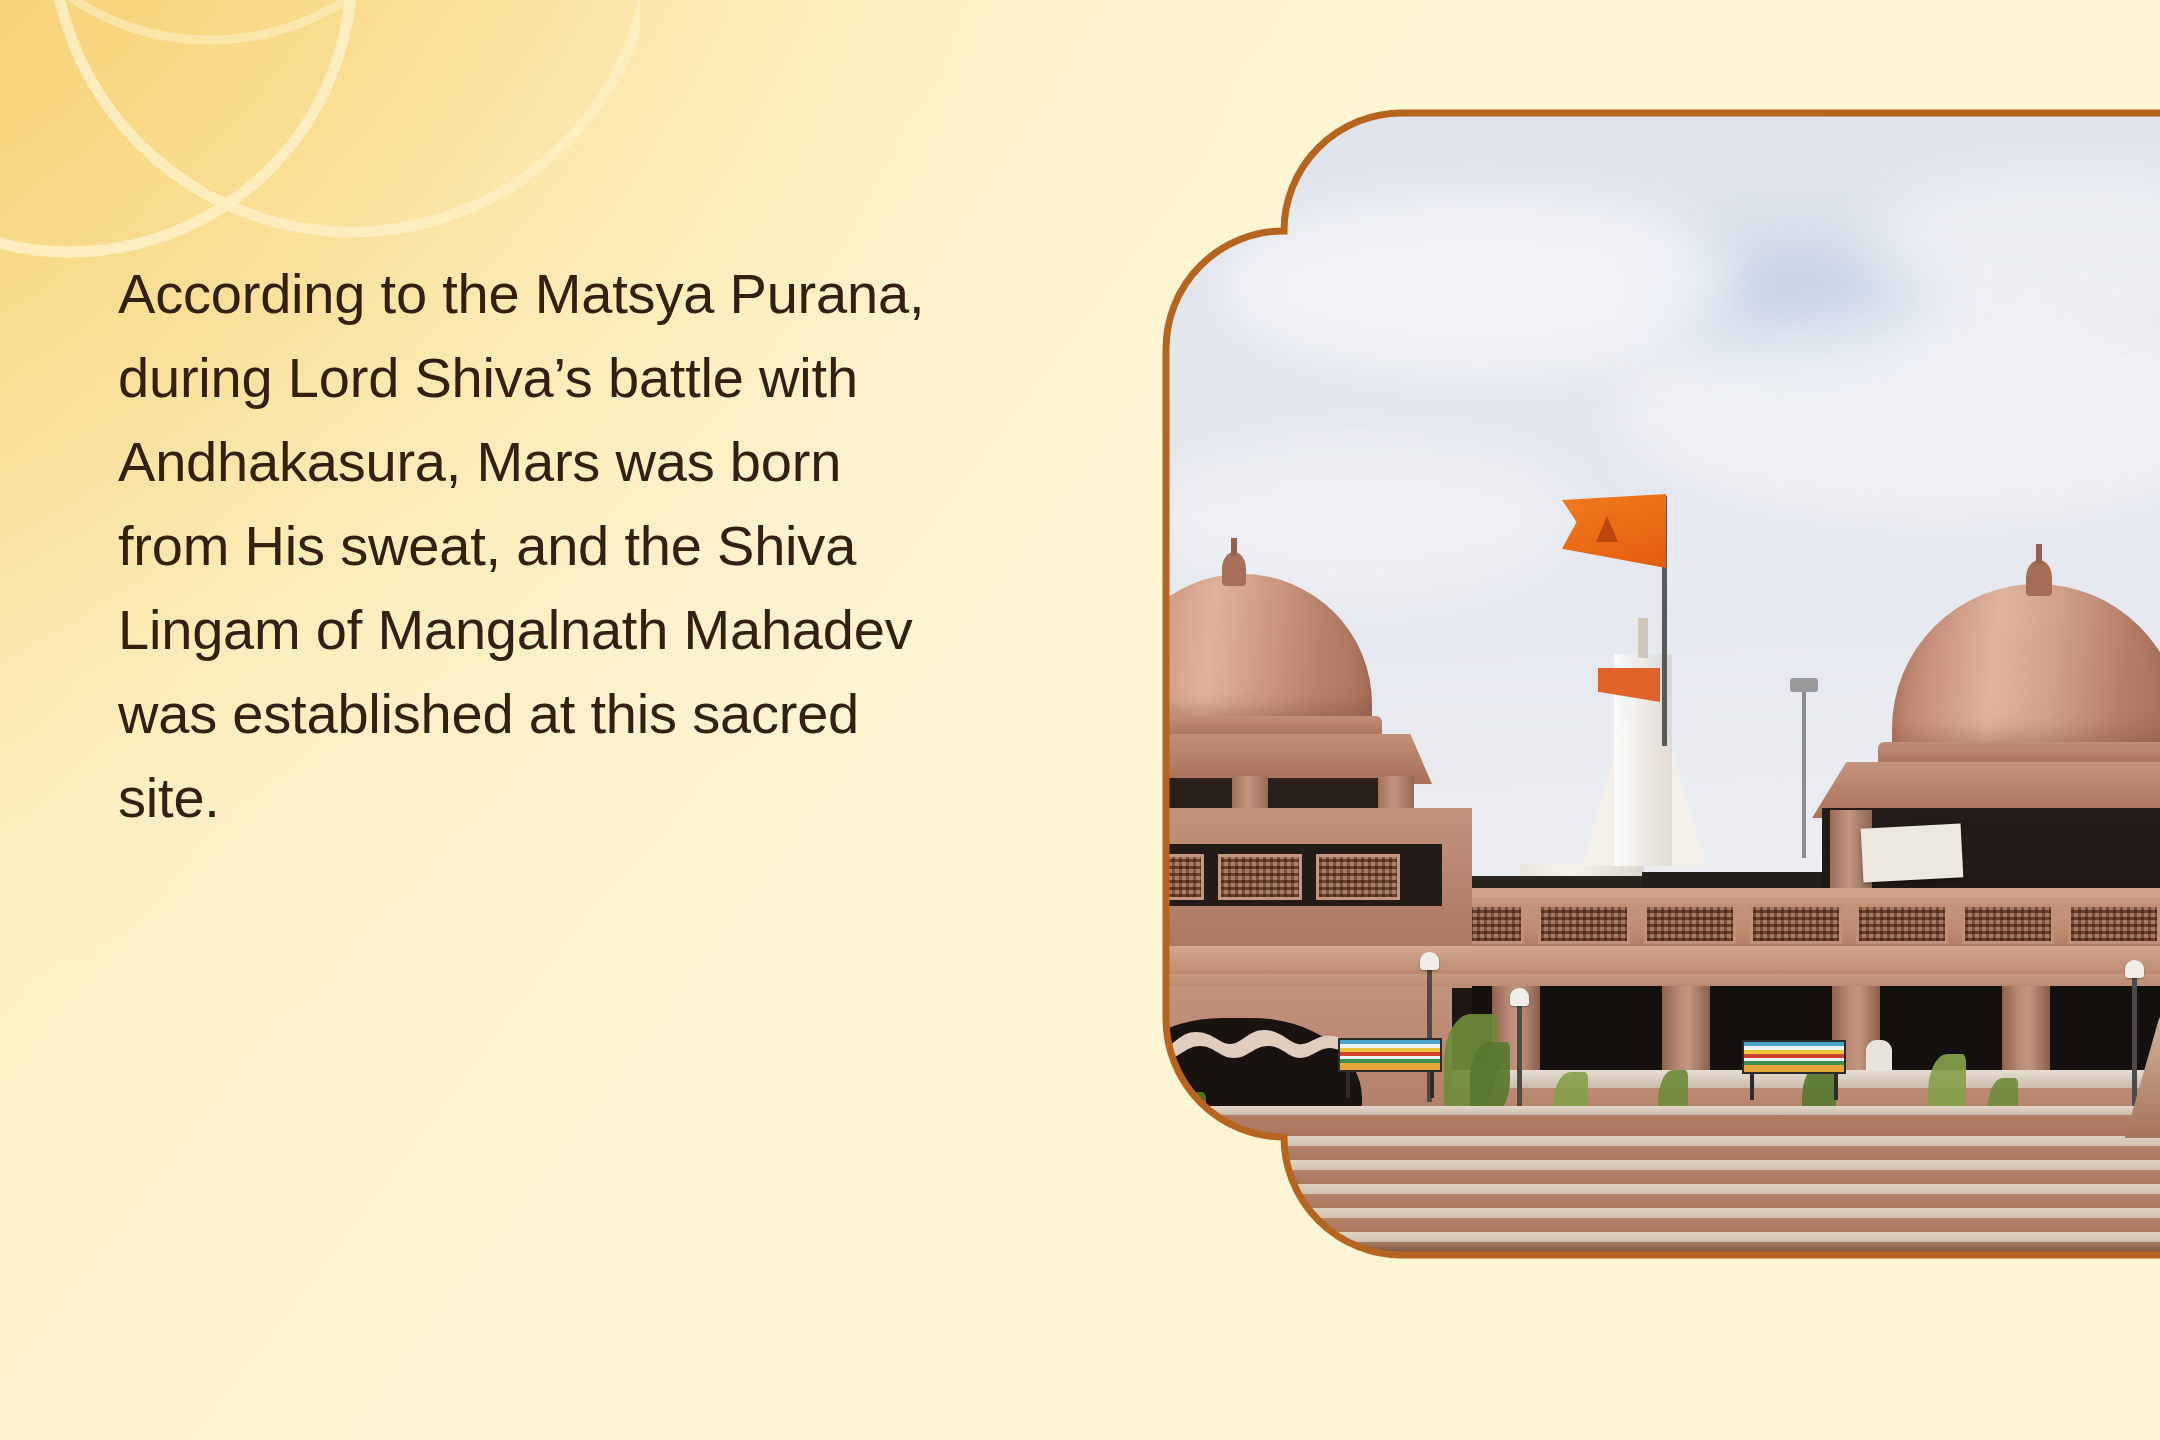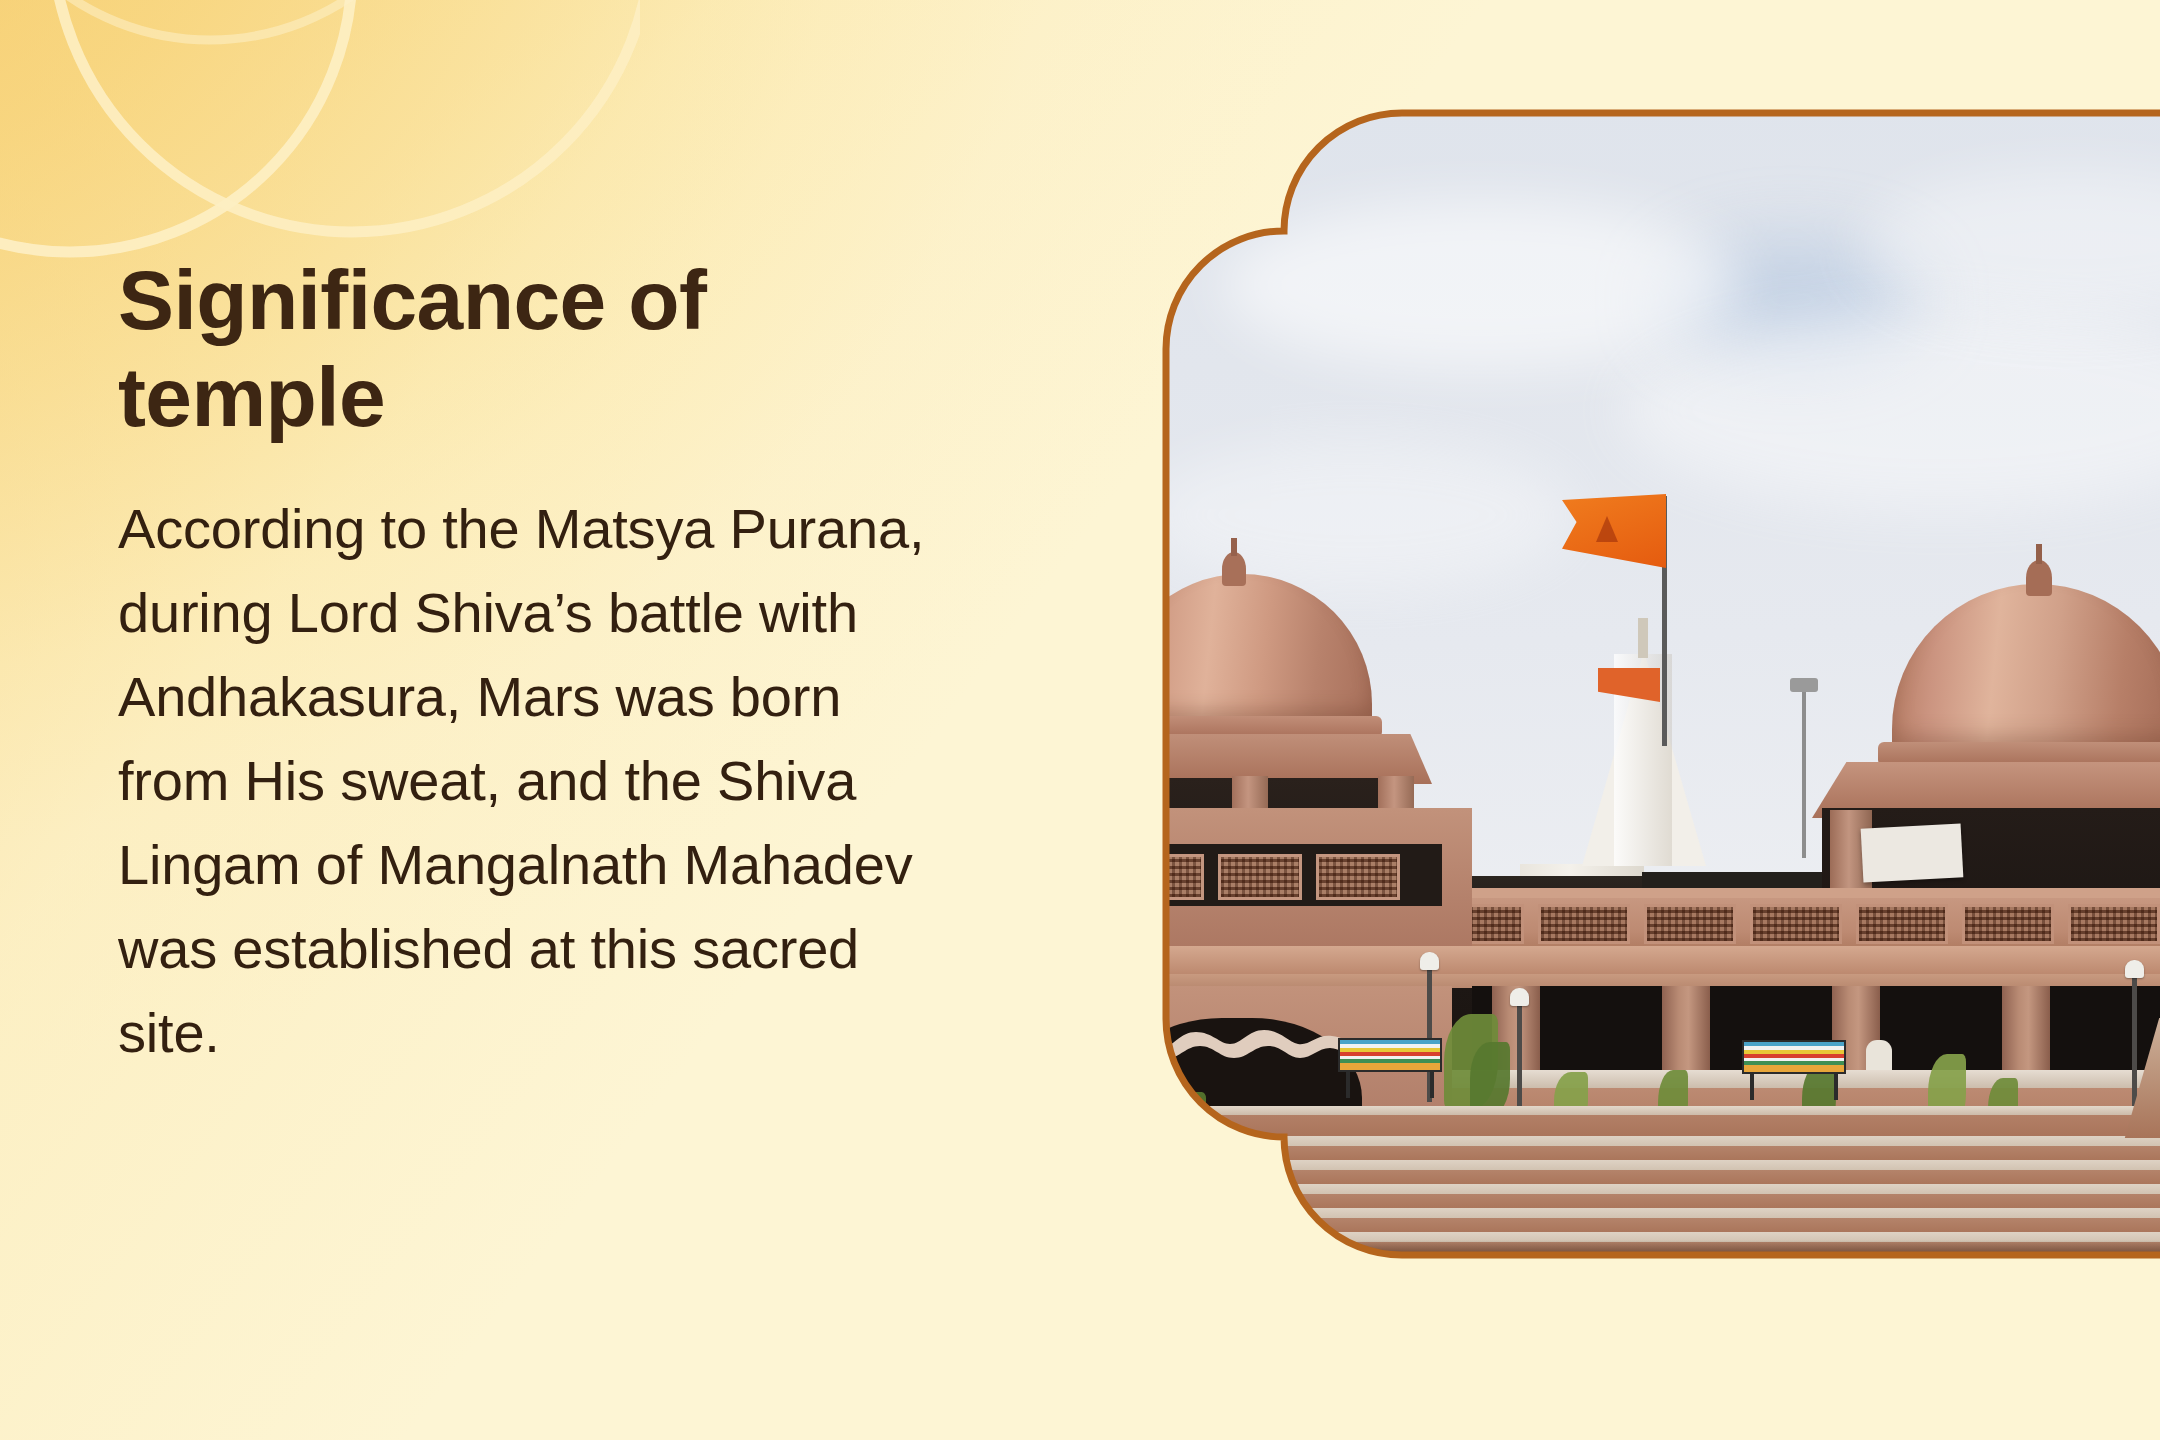--- a/index.html
+++ b/index.html
@@ -365,21 +365,20 @@
 
 <div class="deco-rings">
   <svg viewBox="0 0 900 720" xmlns="http://www.w3.org/2000/svg" aria-hidden="true">
     <circle cx="330" cy="300" r="282" fill="none" stroke="#fdeec2" stroke-width="11" opacity=".95"></circle>
     <circle cx="612" cy="262" r="300" fill="none" stroke="#fdeec2" stroke-width="11" opacity=".9"></circle>
     <circle cx="470" cy="120" r="250" fill="none" stroke="#fdf0c8" stroke-width="9" opacity=".55"></circle>
   </svg>
 </div>
 
 <div class="text-col">
-  <h1 class="page-title">Significance of temple</h1>
   <p class="body-copy">According to the Matsya Purana, during Lord Shiva’s battle with Andhakasura, Mars was born from His sweat, and the Shiva Lingam of Mangalnath Mahadev was established at this sacred site.</p>
 </div>
 
 <div class="frame-wrap">
 
   <svg class="frame-svg" viewBox="0 0 1120 1148" preserveAspectRatio="none" xmlns="http://www.w3.org/2000/svg" aria-hidden="true">
     <defs>
 
       <clipPath id="cuspClip" clipPathUnits="userSpaceOnUse">
         <path d="M 1120 3

